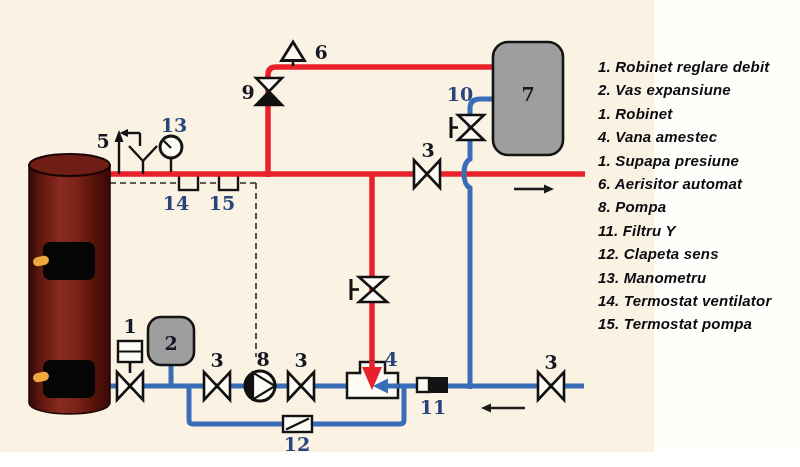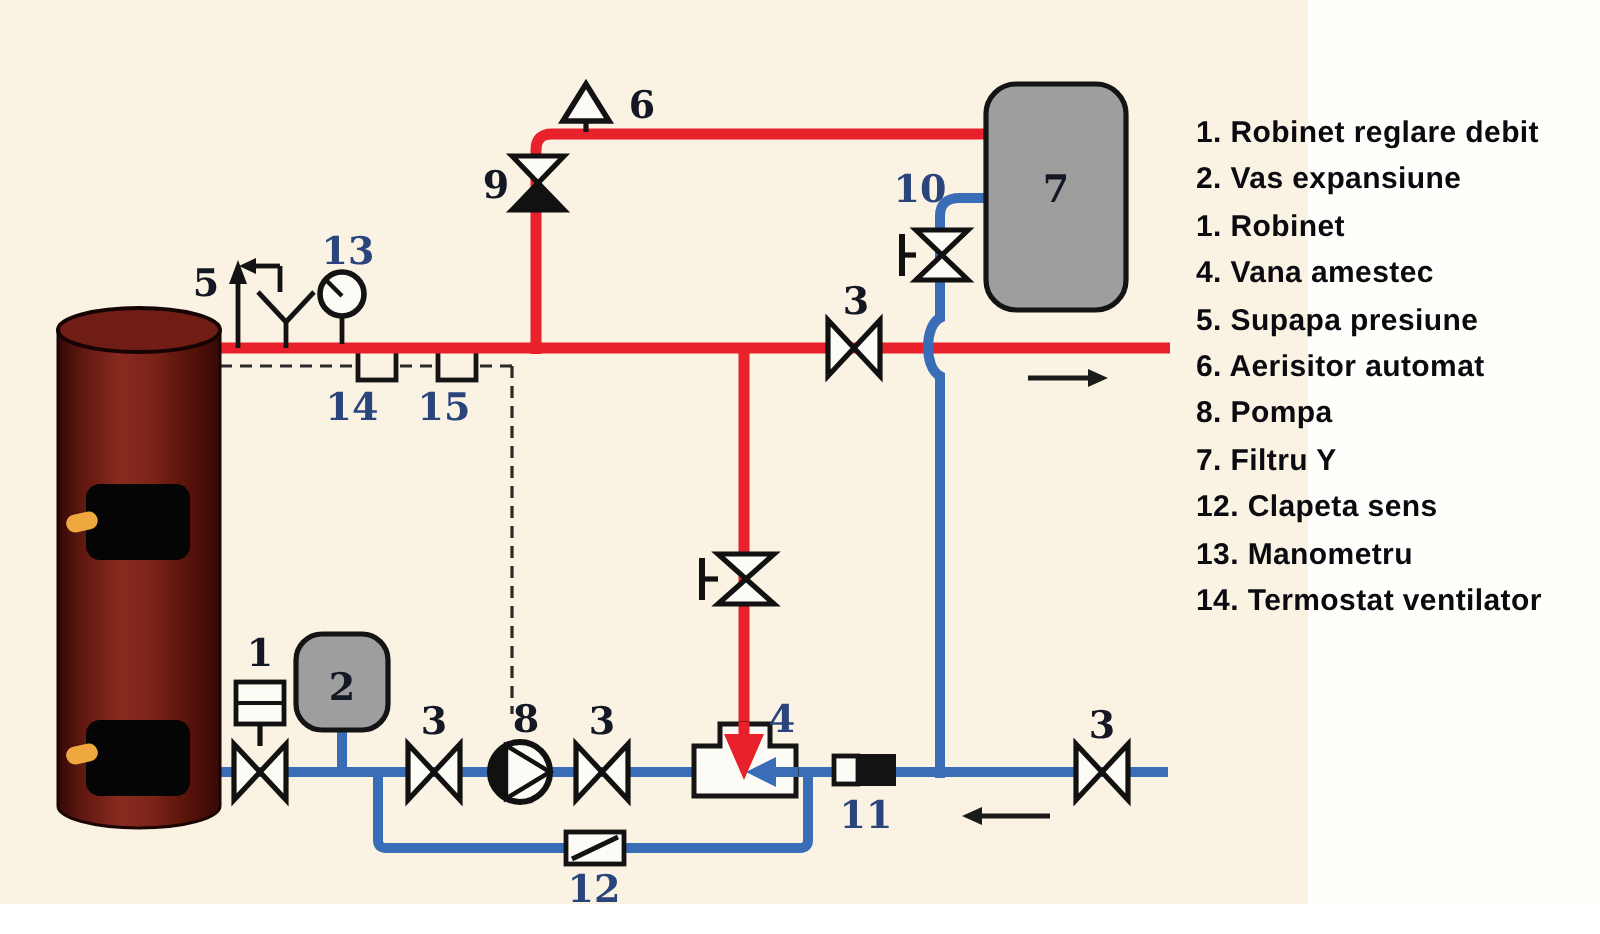--- a/index.html
+++ b/index.html
@@ -1,21 +1,21 @@
 <!DOCTYPE html>
 <html><head>
 <meta charset="utf-8">
 <style>
   html,body{margin:0;padding:0;background:#ffffff;}
   .stage{position:relative;width:800px;height:467px;background:#faf2e3;overflow:hidden;
          font-family:"Liberation Sans",sans-serif;}
   .stage svg{position:absolute;left:0;top:0;}
   .legend{position:absolute;left:598px;top:55px;width:200px;color:#0a0a10;}
   .legend-item{height:23.4px;line-height:23.4px;font-size:15px;font-weight:bold;
-               letter-spacing:0.2px;white-space:nowrap;}
+               letter-spacing:0.2px;white-space:nowrap;font-style:italic;}
   text{font-family:"DejaVu Serif","Liberation Serif",serif;font-weight:bold;font-size:19px;}
   .lbl-dark{fill:#141824;}
   .lbl-blue{fill:#2a457c;}
 </style>
 </head>
 <body>
 
 <div class="stage">
 <svg width="800" height="467" viewBox="0 0 800 467">
   <defs>
@@ -187,21 +187,22 @@
     <text x="551" y="369" class="lbl-dark">3</text>
     <text x="297" y="451" class="lbl-blue">12</text>
   </g>
 </svg>
 
 <div class="legend">
   <div class="legend-item">1. Robinet reglare debit</div>
   <div class="legend-item">2. Vas expansiune</div>
   <div class="legend-item">1. Robinet</div>
   <div class="legend-item">4. Vana amestec</div>
-  <div class="legend-item">5. Supapa presiune</div>
+  <div class="legend-item">1. Supapa presiune</div>
   <div class="legend-item">6. Aerisitor automat</div>
   <div class="legend-item">8. Pompa</div>
-  <div class="legend-item">7. Filtru Y</div>
+  <div class="legend-item">11. Filtru Y</div>
   <div class="legend-item">12. Clapeta sens</div>
   <div class="legend-item">13. Manometru</div>
   <div class="legend-item">14. Termostat ventilator</div>
+  <div class="legend-item">15. Termostat pompa</div>
 </div>
 </div>
 
 </body></html>

